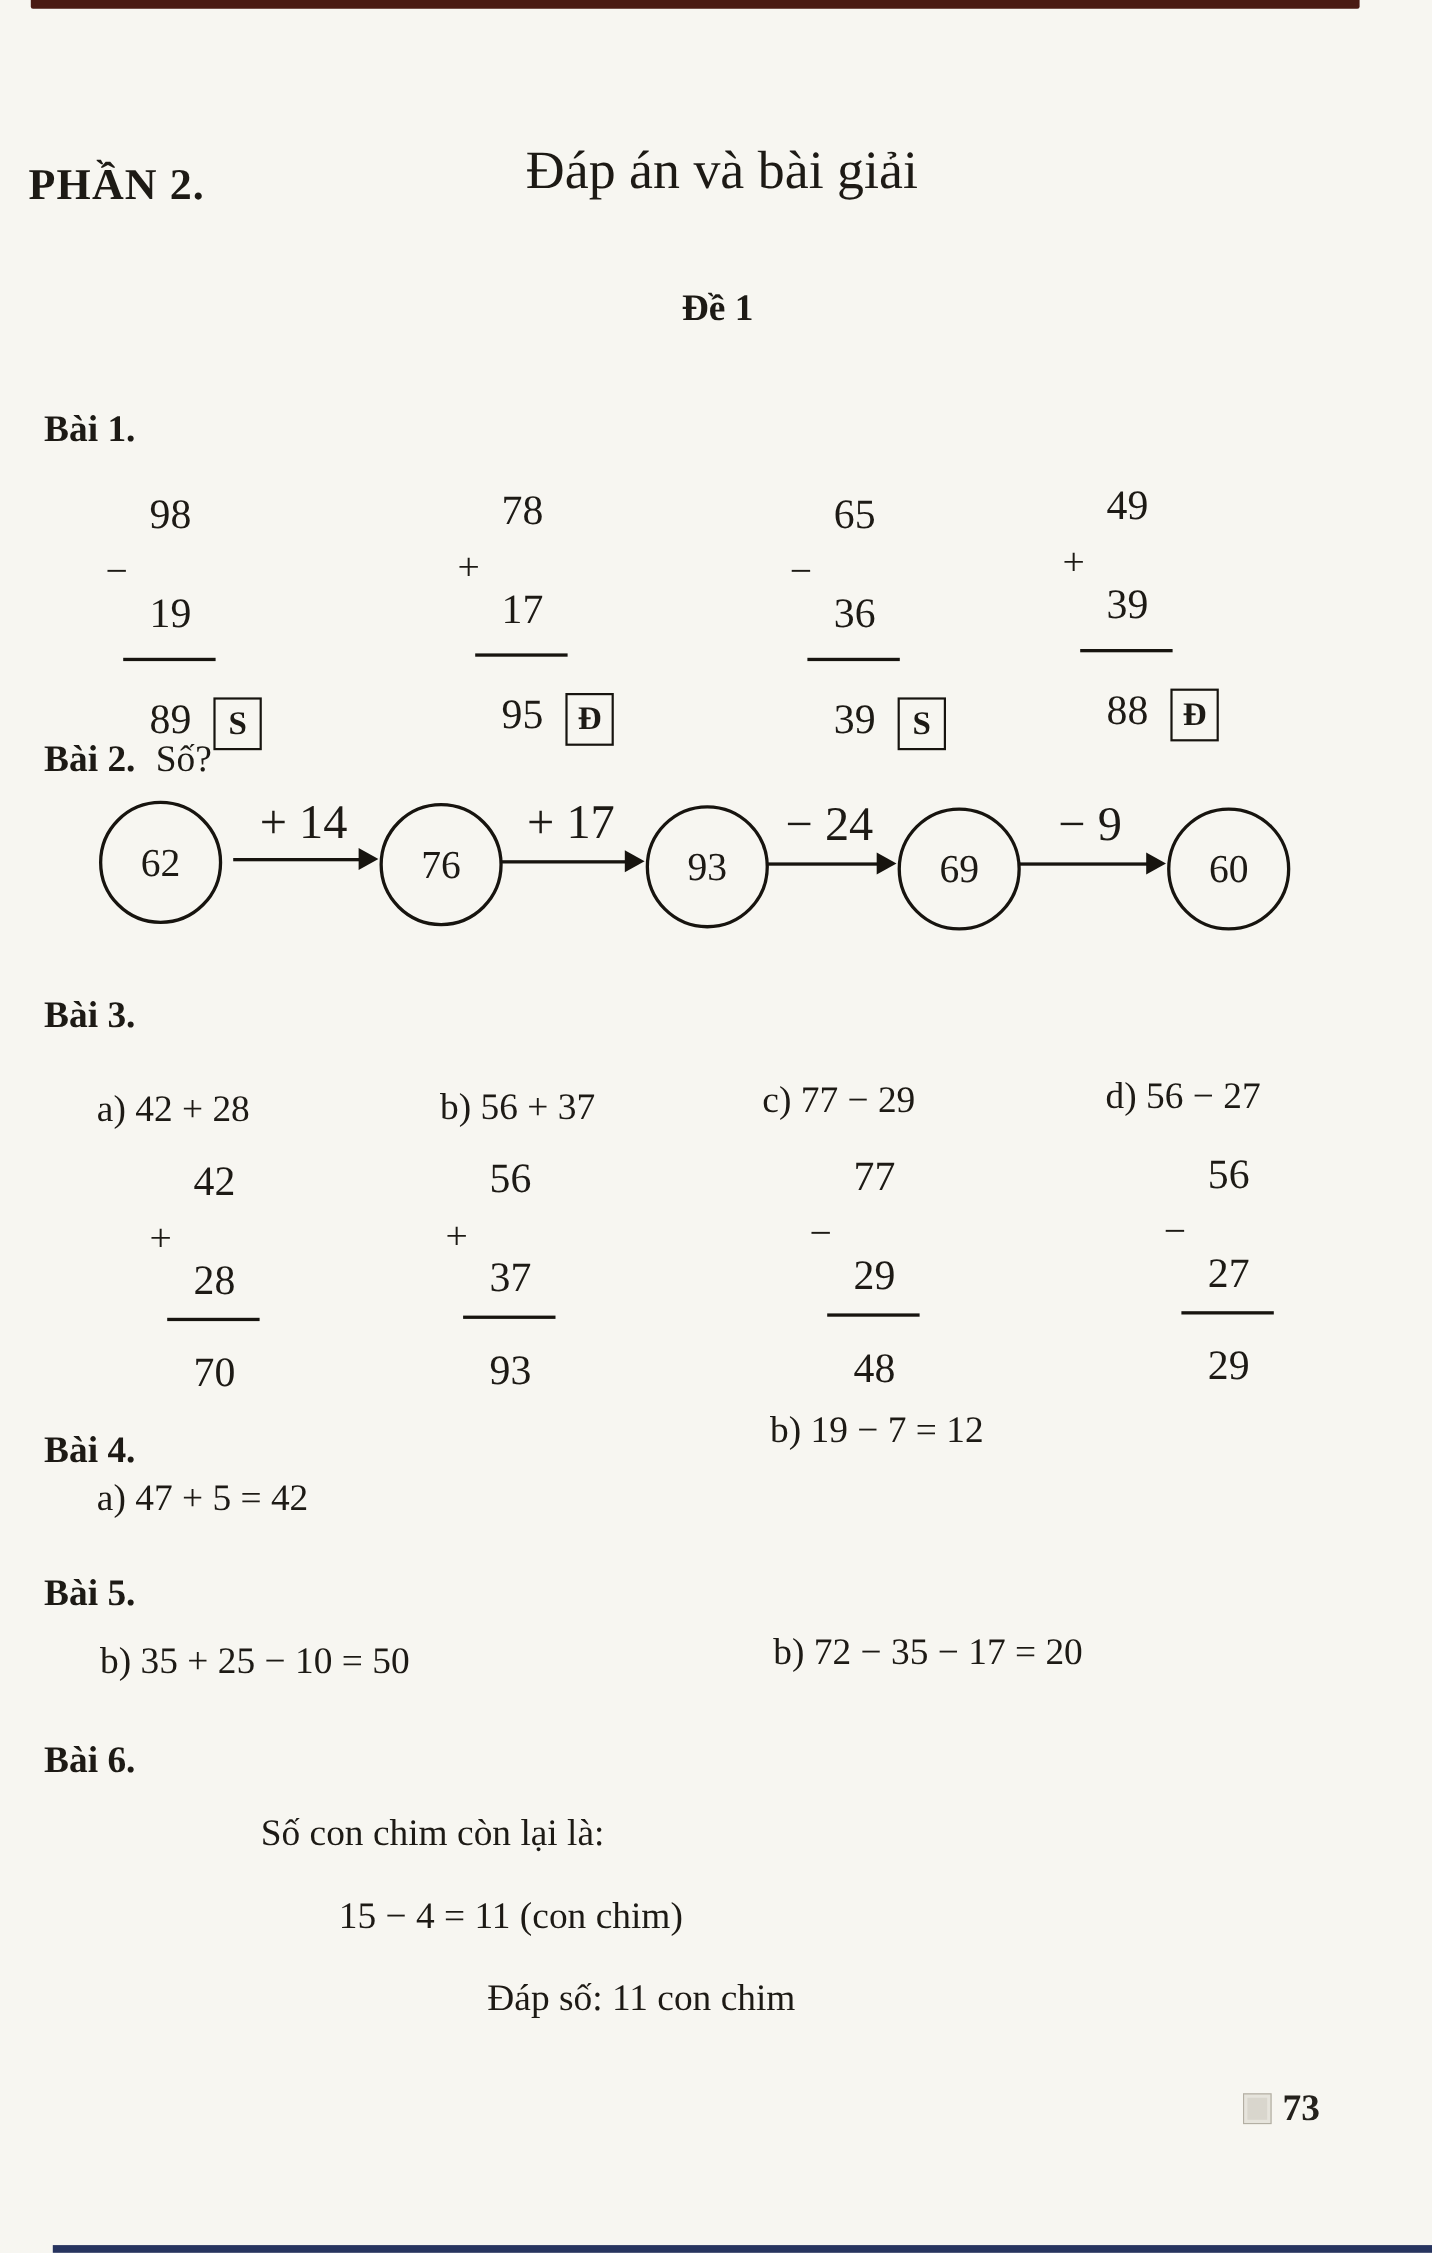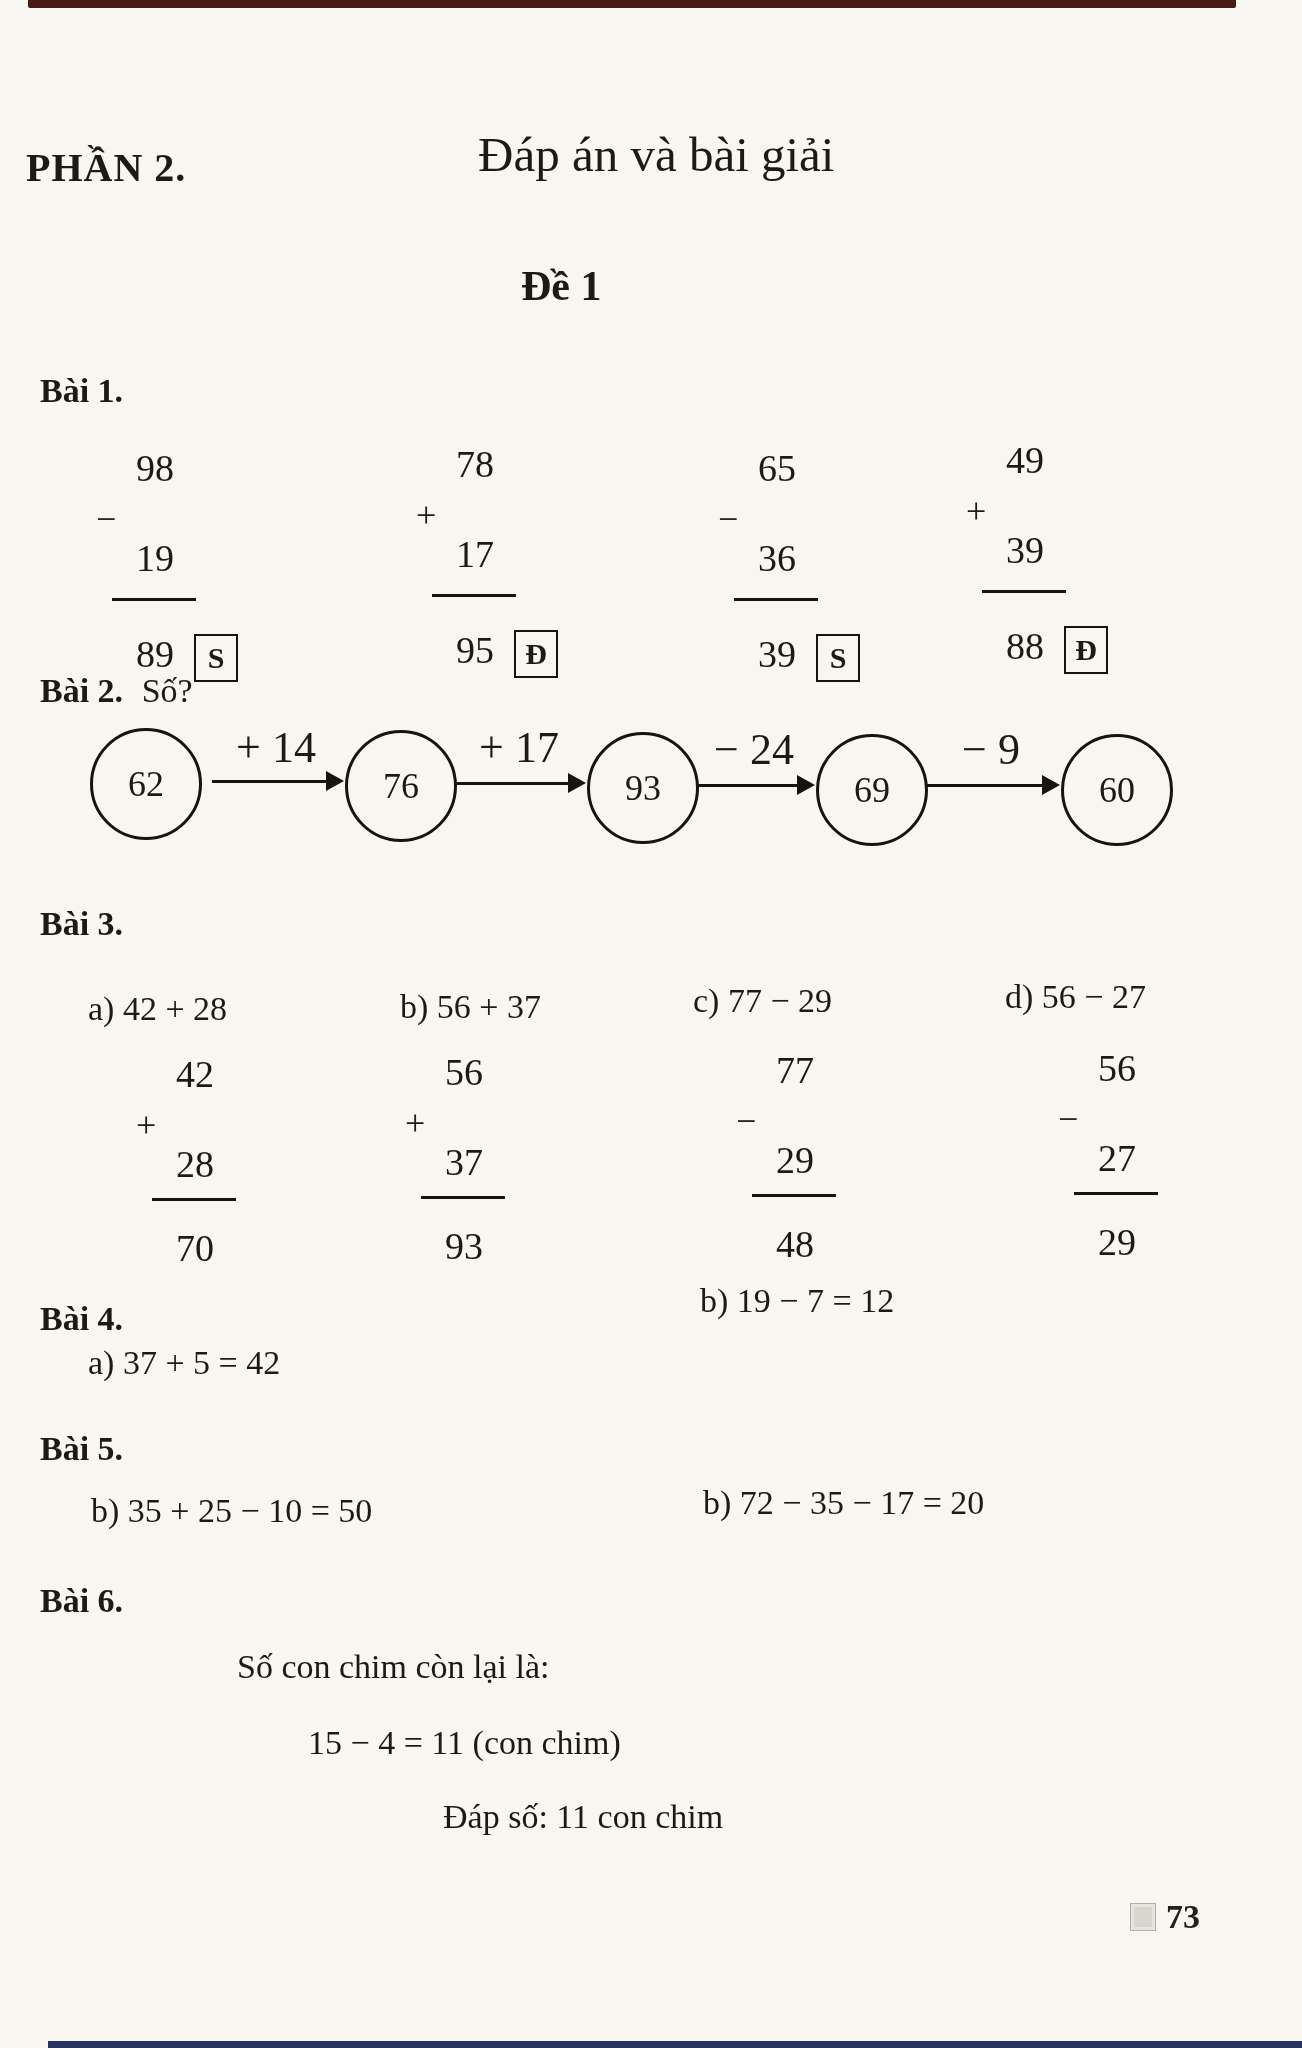--- a/index.html
+++ b/index.html
@@ -11,21 +11,21 @@
     overflow:hidden;
     position:relative;
   }
   .abs{position:absolute;}
   
   .edge-top{left:28px;top:0;width:1208px;height:8px;background:#4a1b13;border-radius:0 0 2px 2px;}
   .edge-bottom{left:48px;top:2041px;width:1254px;height:7px;background:#27345f;}
   
   .part-label{left:26px;top:144px;font-size:40px;font-weight:bold;letter-spacing:1px;}
   .page-title{left:478px;top:126px;font-size:49px;}
-  .test-title{left:521px;top:262px;width:140px;text-align:left;font-size:42px;font-weight:bold;}
+  .test-title{left:545px;top:262px;width:140px;text-align:right;font-size:34px;font-weight:bold;}
   
   .sec{font-size:34px;font-weight:bold;}
   
   .va{position:absolute;width:170px;height:260px;font-size:38px;}
   .va .op-sign{position:absolute;left:6px;top:58px;font-size:36px;}
   .va .vnum{position:absolute;left:28px;width:74px;text-align:center;}
   .va .top{top:6px;}
   .va .bot{top:96px;}
   .va .rule{position:absolute;left:22px;top:158px;width:84px;border-top:3px solid #17140f;}
   .va .res{top:192px;}
@@ -163,21 +163,21 @@
 </div>
 <div class="va b3" style="left:1052px;top:1040px;">
   <span class="op-sign">−</span>
   <span class="vnum top">56</span>
   <span class="vnum bot">27</span>
   <span class="rule"></span>
   <span class="vnum res">29</span>
 </div>
 
 <div class="abs sec" style="left:40px;top:1300px;">Bài 4.</div>
-<div class="abs eq" style="left:88px;top:1344px;">a) 37 + 5 = 42</div>
+<div class="abs eq" style="left:88px;top:1344px;">a) 47 + 5 = 42</div>
 <div class="abs eq" style="left:700px;top:1264px;margin-top:18px;">b) 19 − 7 = 12</div>
 
 <div class="abs sec" style="left:40px;top:1430px;">Bài 5.</div>
 <div class="abs eq" style="left:91px;top:1492px;">
   <span>b) 35 + 25 − </span><span class="bold-seg">10</span><span> = 50</span>
 </div>
 <div class="abs eq" style="left:703px;top:1484px;">
   <span>b) 72 − 35 − </span><span class="bold-seg">17</span><span> = 20</span>
 </div>
 

